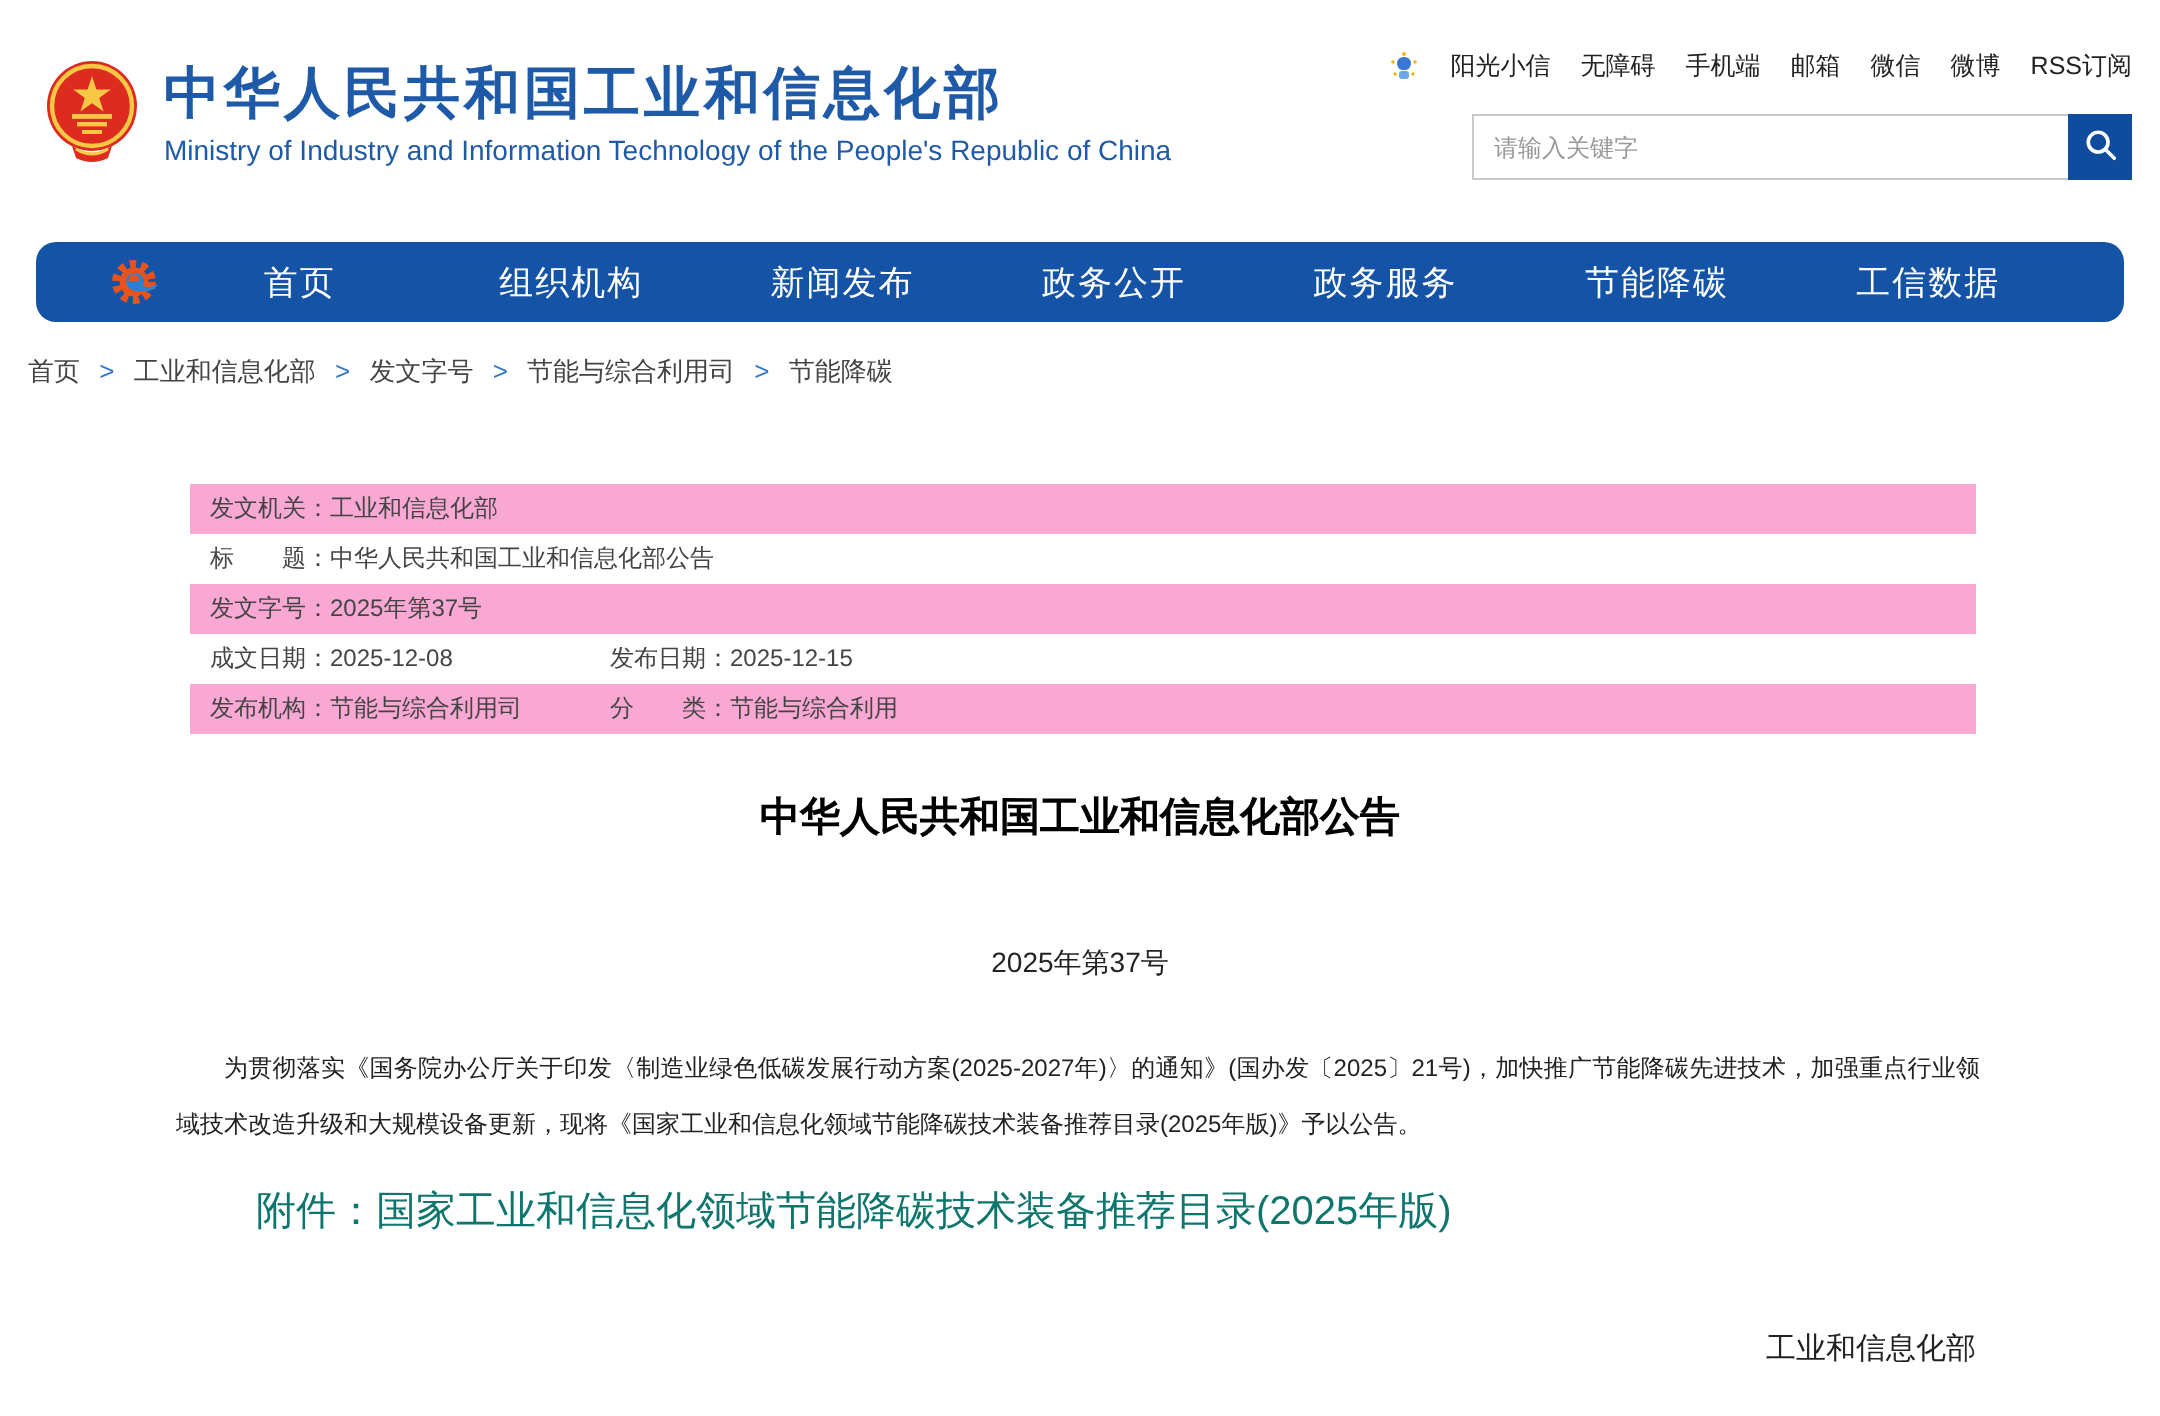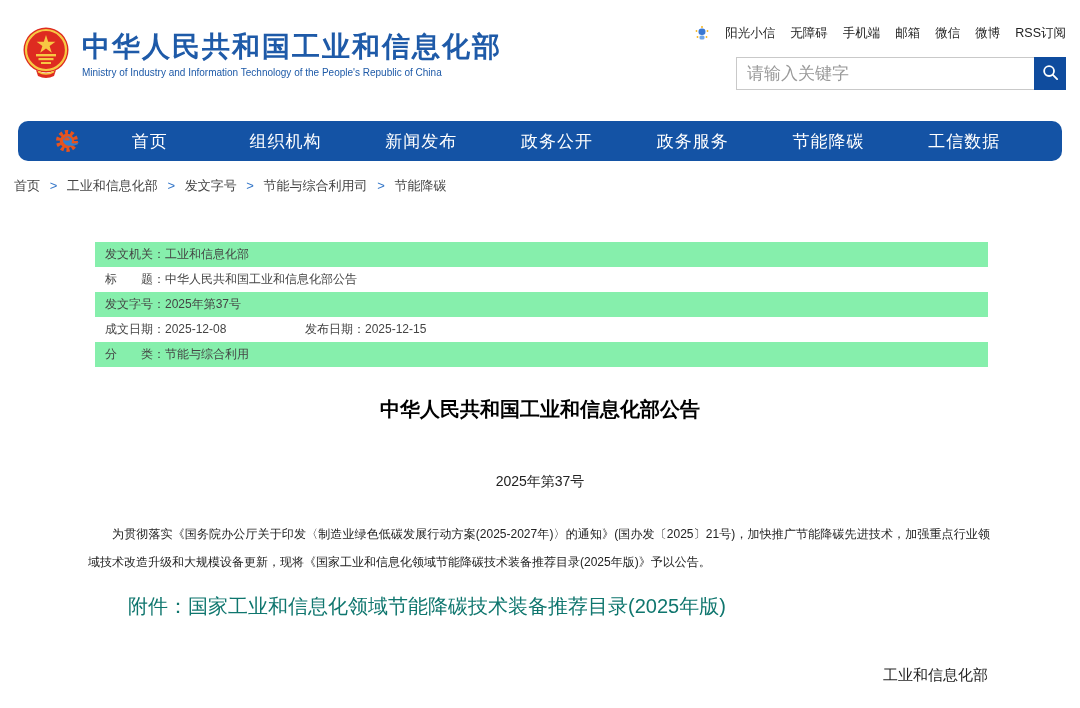--- a/index.html
+++ b/index.html
@@ -9,45 +9,45 @@
     font-family:"Liberation Sans","DejaVu Sans",sans-serif; color:#333;
   }
   a { text-decoration:none; color:inherit; cursor:pointer; }
 
   
   .header { position:relative; height:110px; background:#fff; }
   .brand { position:absolute; left:22px; top:26px; display:flex; align-items:center; }
   .emblem { width:48px; height:52px; flex:0 0 auto; }
   .brand-text { margin-left:12px; padding-top:6px; }
   .site-title { font-size:28px; font-weight:bold; color:#1e5aa8; letter-spacing:2px; line-height:30px; }
-  .site-sub { font-size:10px; color:#1e5aa8; margin-top:5px; }
+  .site-sub { font-size:14px; color:#1e5aa8; margin-top:5px; }
 
   .quick-links { position:absolute; right:14px; top:25px; display:flex; align-items:flex-start; font-size:12.5px; color:#222; }
   .quick-links .ql { margin-left:15px; }
   .mascot-icon { width:16px; height:16px; display:inline-block; vertical-align:-3px; }
 
   .search-box { position:absolute; right:14px; top:57px; width:330px; height:33px; border:1px solid #c9c9c9; display:flex; background:#fff; }
-  .search-input { flex:1; border:none; outline:none; padding:0 10px; font-size:17px; color:#b91c1c; background:transparent; }
+  .search-input { flex:1; border:none; outline:none; padding:0 10px; font-size:12px; color:#b91c1c; background:transparent; }
   .search-input::placeholder { color:#999; }
   .search-btn { width:32px; height:33px; margin:-1px -1px 0 0; background:#0f4c9e; border:none; display:flex; align-items:center; justify-content:center; cursor:pointer; }
 
   
   .nav { margin:11px 18px 0; height:40px; background:#1453a5; border-radius:10px;
          display:flex; align-items:center; padding:0 30px 0 36px; }
   .nav-logo { width:28px; height:28px; flex:0 0 auto; }
   .nav-item { flex:1; text-align:center; color:#fff; font-size:17px; letter-spacing:1px; }
 
   
   .breadcrumb { margin:16px 0 0 14px; font-size:13px; color:#444; height:17px; line-height:17px; }
   .crumb-sep { color:#3577c9; margin:0 6px; }
 
   
   .meta { width:893px; margin:48px 0 0 95px; font-size:12px; color:#444; }
   .meta-row { height:25px; line-height:25px; display:flex; padding-left:10px; }
-  .meta-row.gray { background:#86efac; }
+  .meta-row.gray { background:#f9a8d4; }
   .meta-cell { white-space:nowrap; }
   .meta-cell.first { width:200px; }
   .meta-label { color:#444; }
   .meta-value { color:#444; }
 
   
   .doc-title { text-align:center; margin-top:30px; font-size:20px; font-weight:bold; color:#000; line-height:24px; }
   .doc-number { text-align:center; margin-top:52px; font-size:14px; color:#222; line-height:17px; }
   .doc-body { margin:30px 90px 0 88px; font-size:12px; line-height:28px; color:#222; text-indent:2em; text-align:justify; }
   .doc-attachment { margin:20px 90px 0 88px; font-size:20px; color:#0f766e; text-indent:2em; line-height:21px; }
@@ -159,20 +159,23 @@
   </div>
   <div class="meta-row">
     <span class="meta-cell first">
       <span class="meta-label">成文日期：</span><span class="meta-value">2025-12-08</span>
     </span>
     <span class="meta-cell">
       <span class="meta-label">发布日期：</span><span class="meta-value">2025-12-15</span>
     </span>
   </div>
   <div class="meta-row gray">
+    <span class="meta-cell first">
+      <span class="meta-label">发布机构：</span><span class="meta-value">节能与综合利用司</span>
+    </span>
     <span class="meta-cell">
       <span class="meta-label">分　　类：</span><span class="meta-value">节能与综合利用</span>
     </span>
   </div>
 </div>
 
 <h1 class="doc-title">中华人民共和国工业和信息化部公告</h1>
 <div class="doc-number">2025年第37号</div>
 <p class="doc-body">为贯彻落实《国务院办公厅关于印发〈制造业绿色低碳发展行动方案(2025-2027年)〉的通知》(国办发〔2025〕21号)，加快推广节能降碳先进技术，加强重点行业领域技术改造升级和大规模设备更新，现将《国家工业和信息化领域节能降碳技术装备推荐目录(2025年版)》予以公告。</p>
 <p class="doc-attachment">附件：国家工业和信息化领域节能降碳技术装备推荐目录(2025年版)</p>

